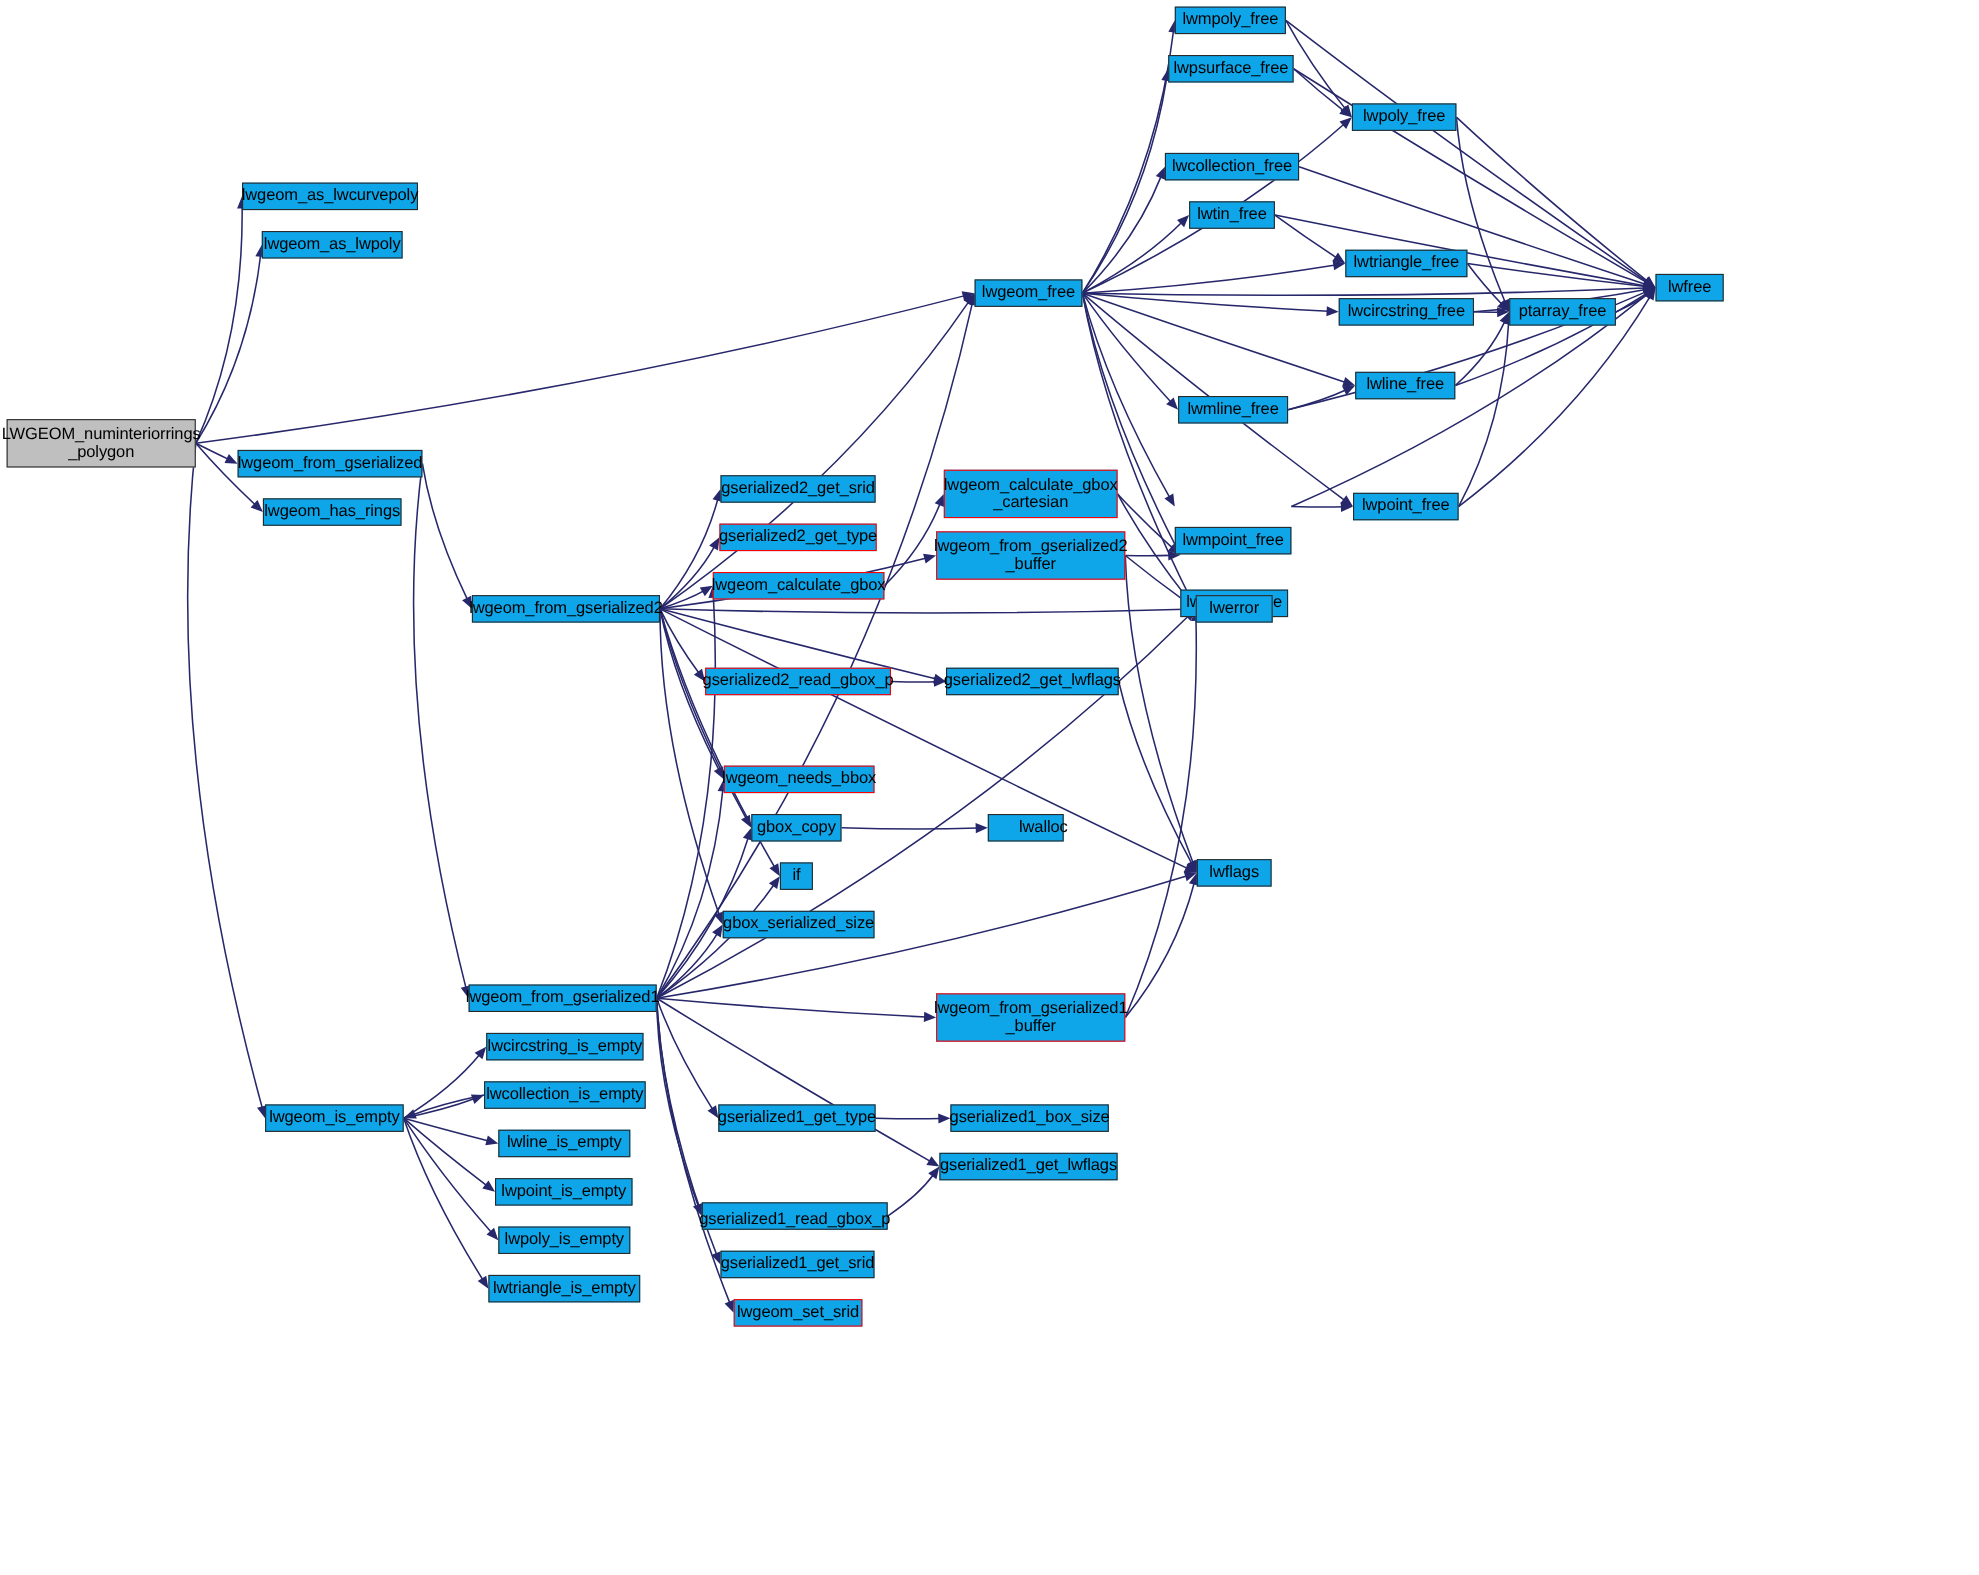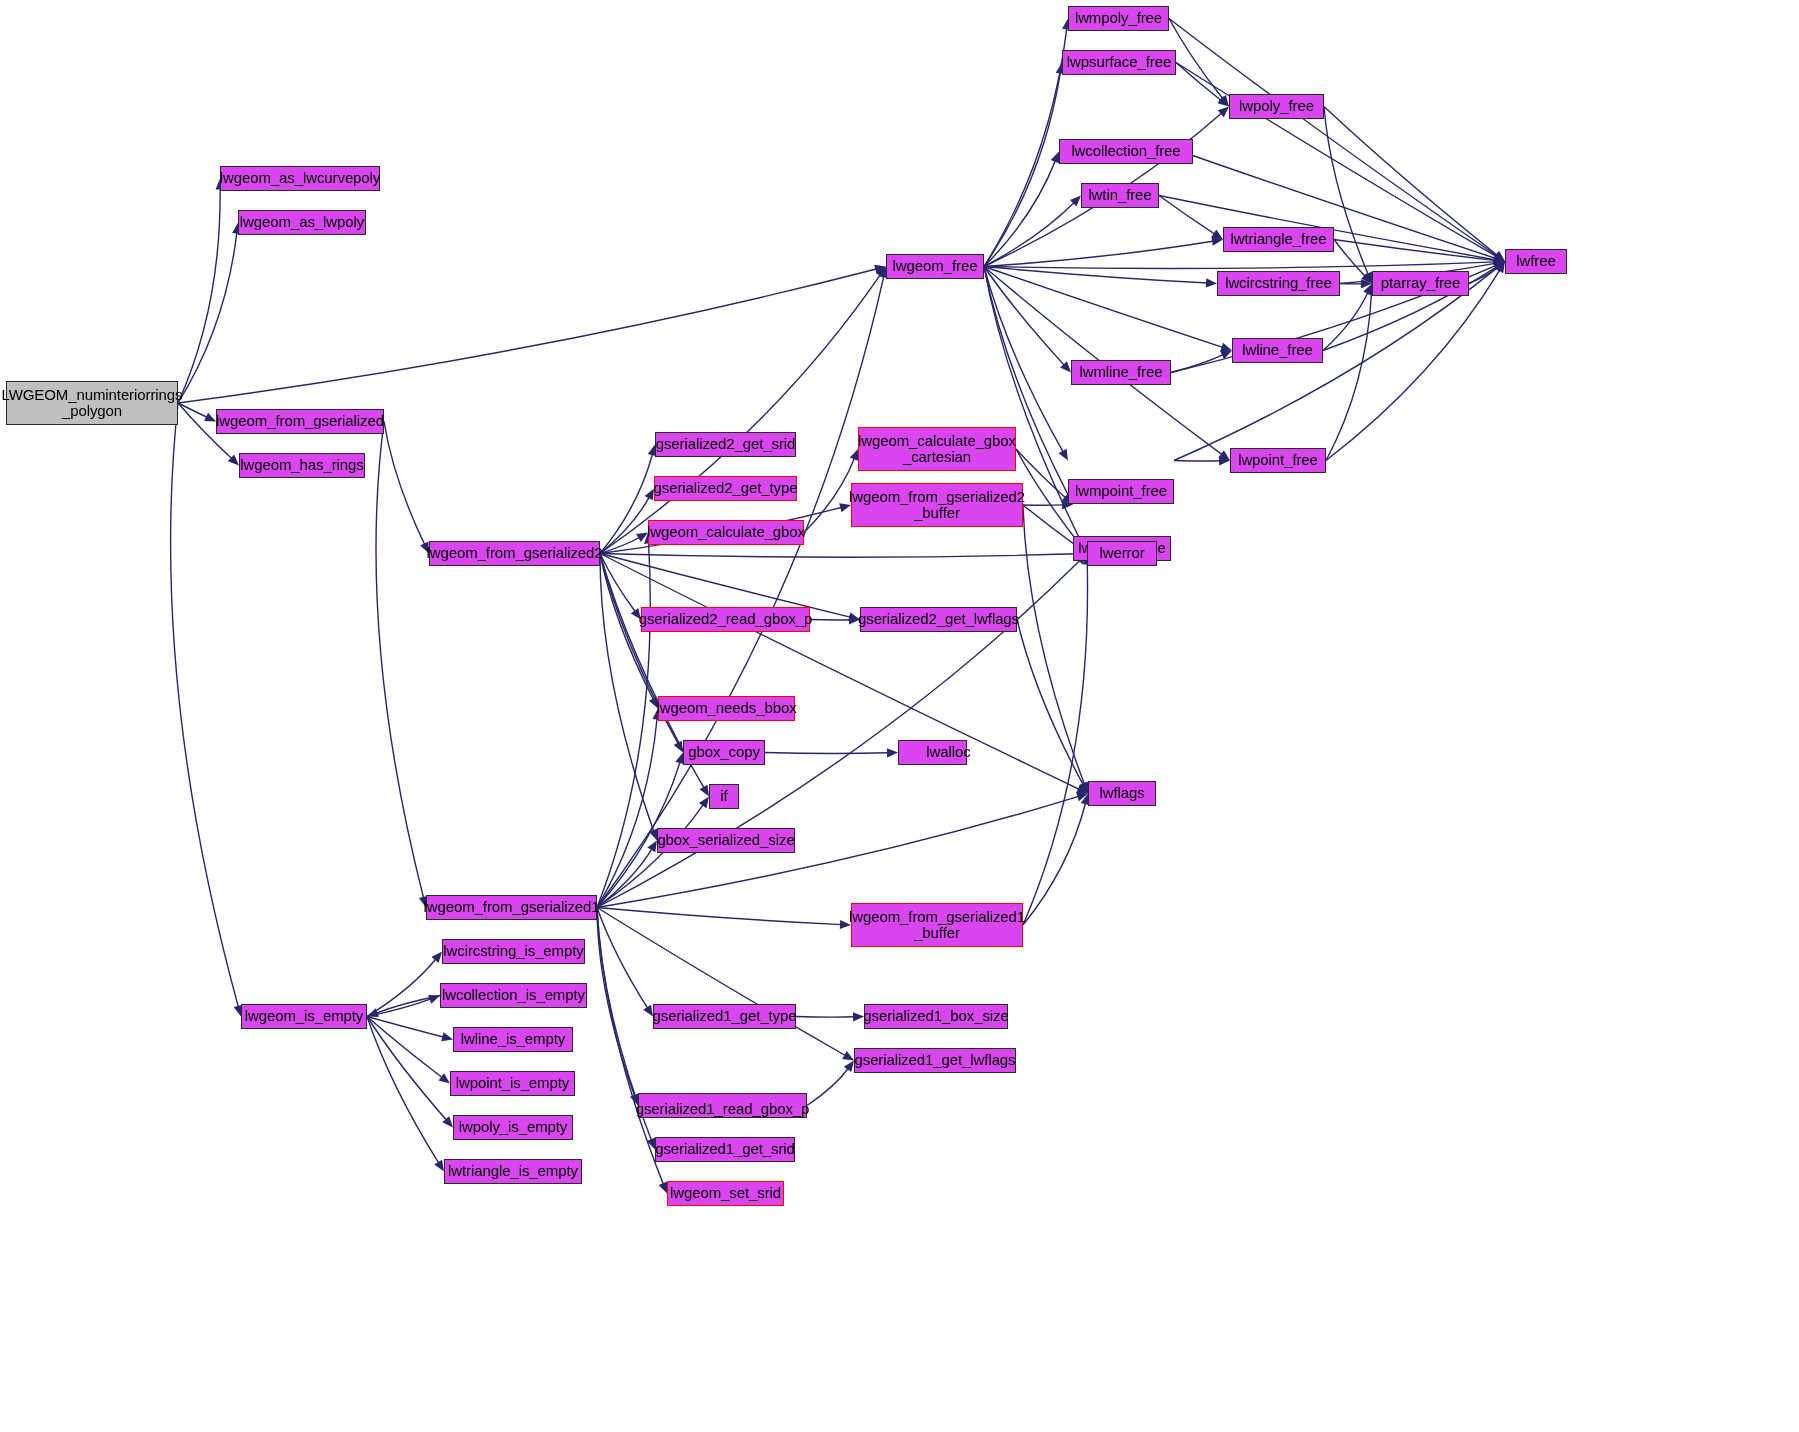--- a/index.html
+++ b/index.html
@@ -1,19 +1,19 @@
 <!DOCTYPE html>
 <html><head>
 <meta charset="utf-8">
 <style>
   html,body{margin:0;padding:0;background:#ffffff;}
   body{font-family:"Liberation Sans",sans-serif;}
   #canvas{position:relative;width:1799px;height:1432px;background:#fff;overflow:hidden;}
   svg#edges{position:absolute;left:0;top:0;width:1799px;height:1432px;}
-  .node{position:absolute;box-sizing:border-box;border:1px solid #2a2a2a;background:#d946ef;
+  .node{position:absolute;box-sizing:border-box;border:1px solid #2a2a2a;background:#0ea5e9;
         display:flex;align-items:center;justify-content:center;text-align:center;
         font-size:15px;color:#000;line-height:1.08;white-space:pre-line;letter-spacing:-0.1px;}
   .node.red{border-color:#ff0000;}
   .node.root{background:#bfbfbf;border-color:#2a2a2a;}
   .edge{fill:none;stroke:#27276b;stroke-width:1.4px;}
   .arrow{fill:#27276b;stroke:none;}
 </style>
 </head>
 <body>
 
@@ -224,21 +224,21 @@
       <div class="node" style="left: 898px; top: 740px; width: 69px; height: 25px; padding-left: 32px;"><span>lwalloc</span></div>
       <div class="node red" style="left: 858px; top: 427px; width: 158px; height: 44px;"><span>lwgeom_calculate_gbox
 _cartesian</span></div>
       <div class="node red" style="left: 851px; top: 483px; width: 172px; height: 44px;"><span>lwgeom_from_gserialized2
 _buffer</span></div>
       <div class="node red" style="left: 851px; top: 903px; width: 172px; height: 44px;"><span>lwgeom_from_gserialized1
 _buffer</span></div>
       <div class="node" style="left: 886px; top: 254px; width: 98px; height: 25px;"><span>lwgeom_free</span></div>
       <div class="node" style="left: 1068px; top: 6px; width: 101px; height: 25px;"><span>lwmpoly_free</span></div>
       <div class="node" style="left: 1062px; top: 50px; width: 114px; height: 25px;"><span>lwpsurface_free</span></div>
-      <div class="node" style="left: 1059px; top: 139px; width: 134px; height: 25px;"><span>lwcollection_free</span></div>
+      <div class="node" style="left: 1059px; top: 139px; width: 122px; height: 25px;"><span>lwcollection_free</span></div>
       <div class="node" style="left: 1081px; top: 183px; width: 78px; height: 25px;"><span>lwtin_free</span></div>
       <div class="node" style="left: 1071px; top: 360px; width: 100px; height: 25px;"><span>lwmline_free</span></div>
       <div class="node" style="left: 1068px; top: 448px; width: 106px; height: 25px; margin-top: 31px;"><span>lwmpoint_free</span></div>
       <div class="node" style="left: 1073px; top: 492px; width: 98px; height: 25px; margin-top: 44px;"><span>lwtype_name</span></div>
       <div class="node" style="left: 1087px; top: 541px; width: 70px; height: 25px;"><span>lwerror</span></div>
       <div class="node" style="left: 1088px; top: 781px; width: 68px; height: 25px;"><span>lwflags</span></div>
       <div class="node" style="left: 1229px; top: 94px; width: 95px; height: 25px;"><span>lwpoly_free</span></div>
       <div class="node" style="left: 1223px; top: 227px; width: 111px; height: 25px;"><span>lwtriangle_free</span></div>
       <div class="node" style="left: 1217px; top: 271px; width: 123px; height: 25px;"><span>lwcircstring_free</span></div>
       <div class="node" style="left: 1232px; top: 338px; width: 91px; height: 25px;"><span>lwline_free</span></div>

